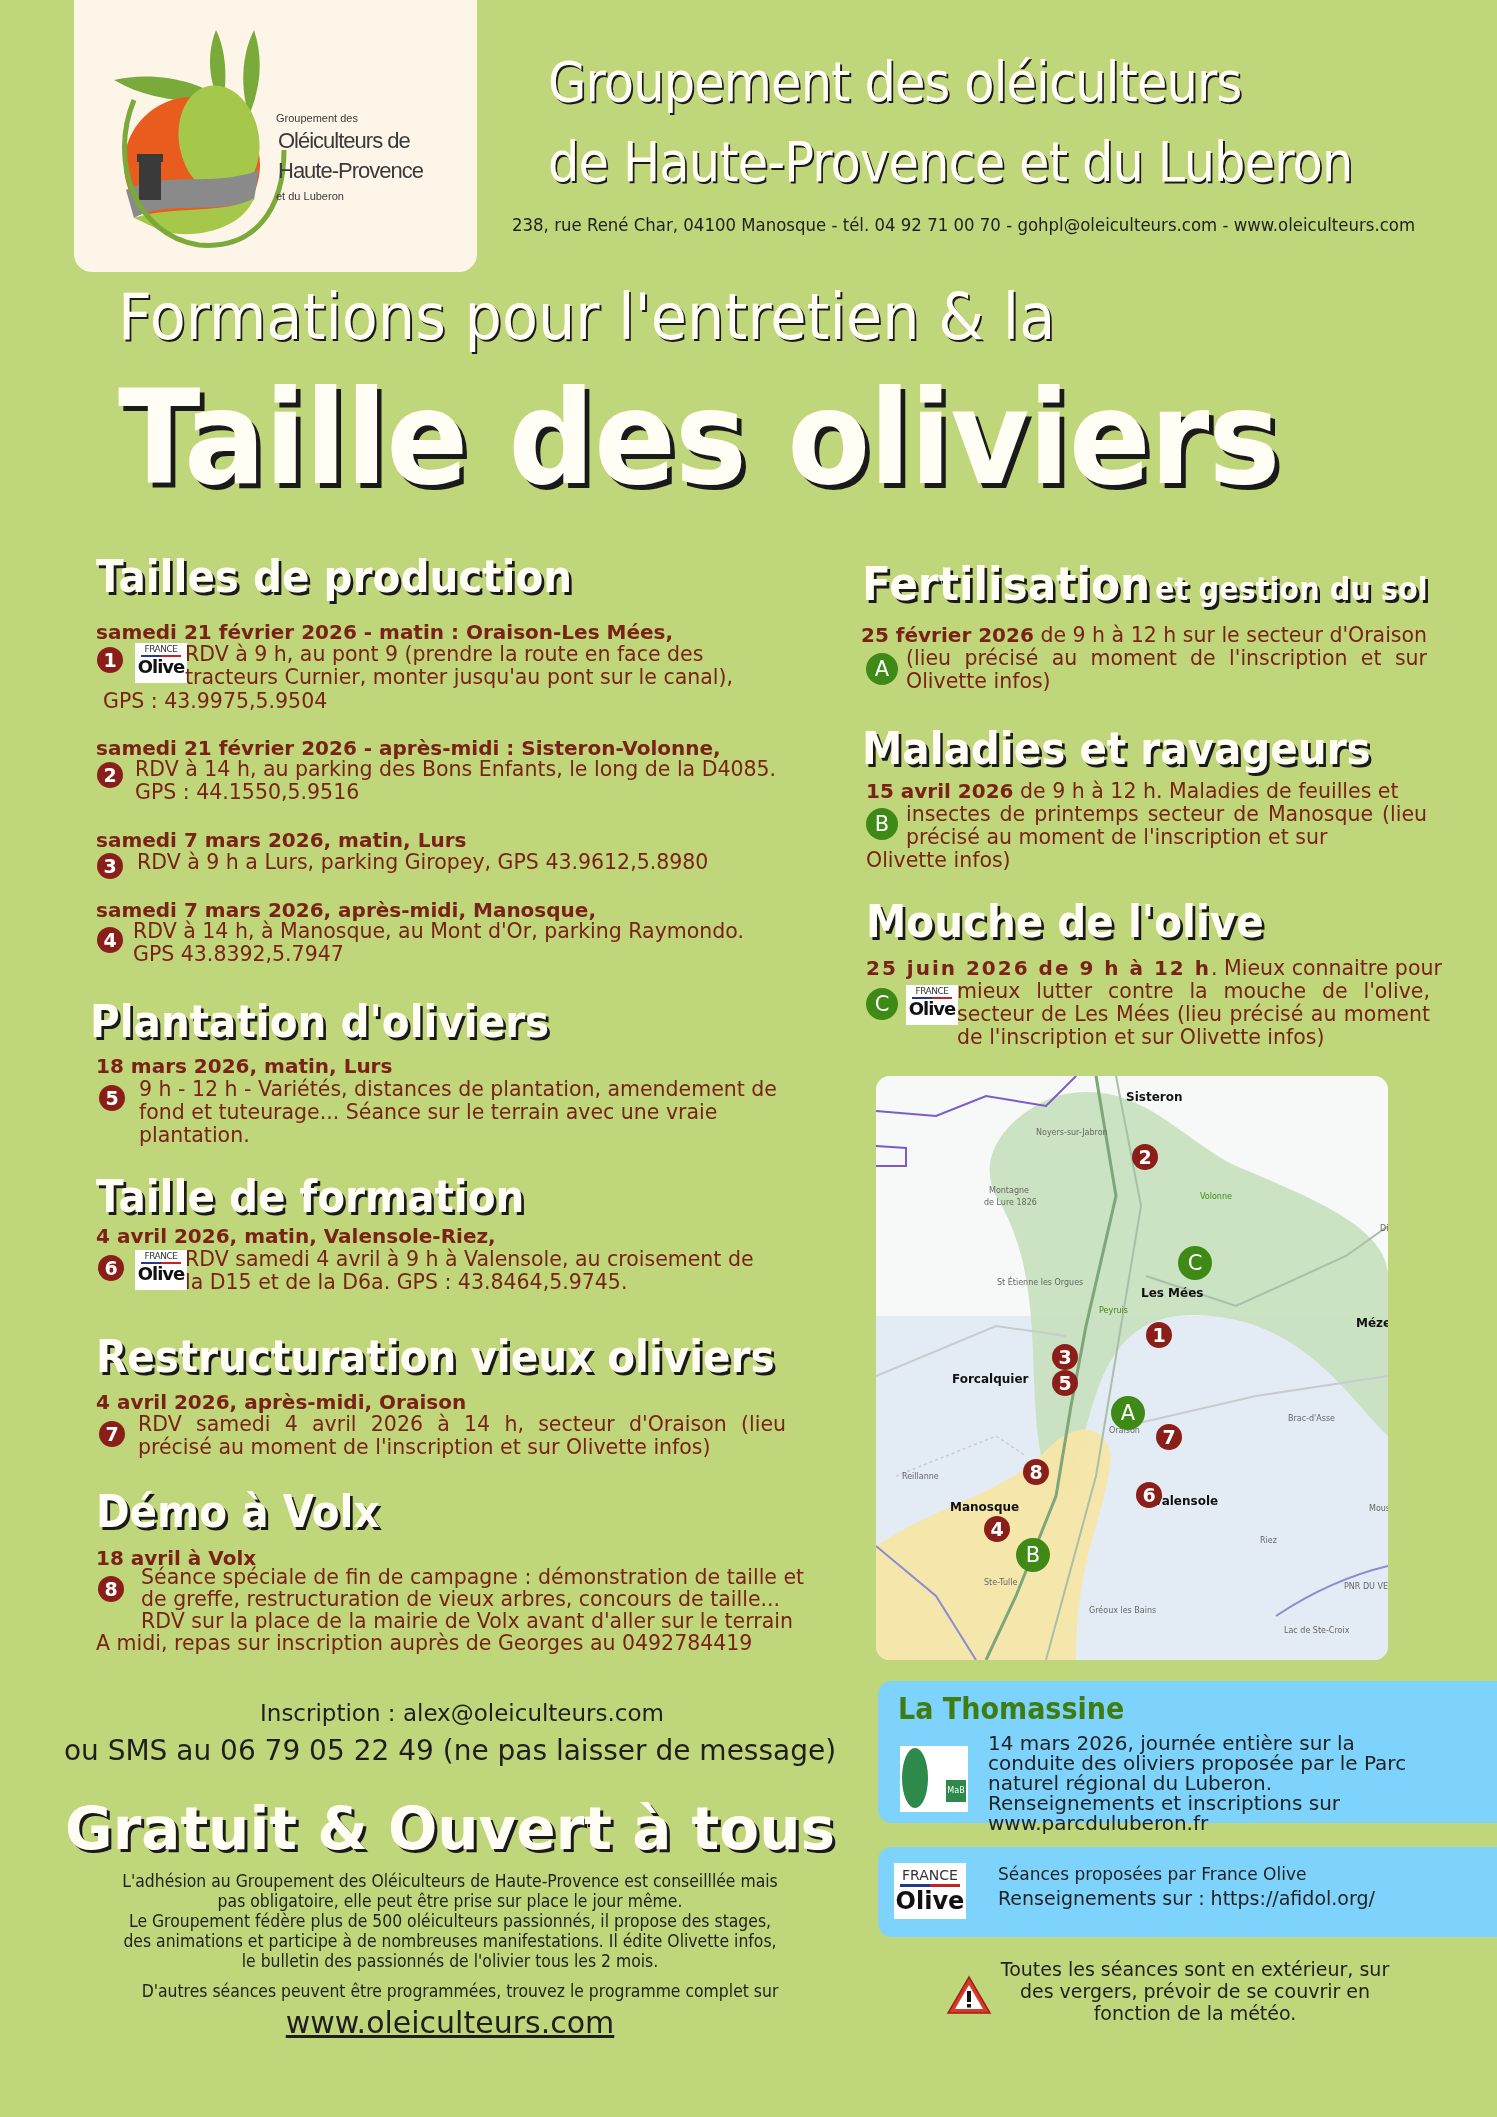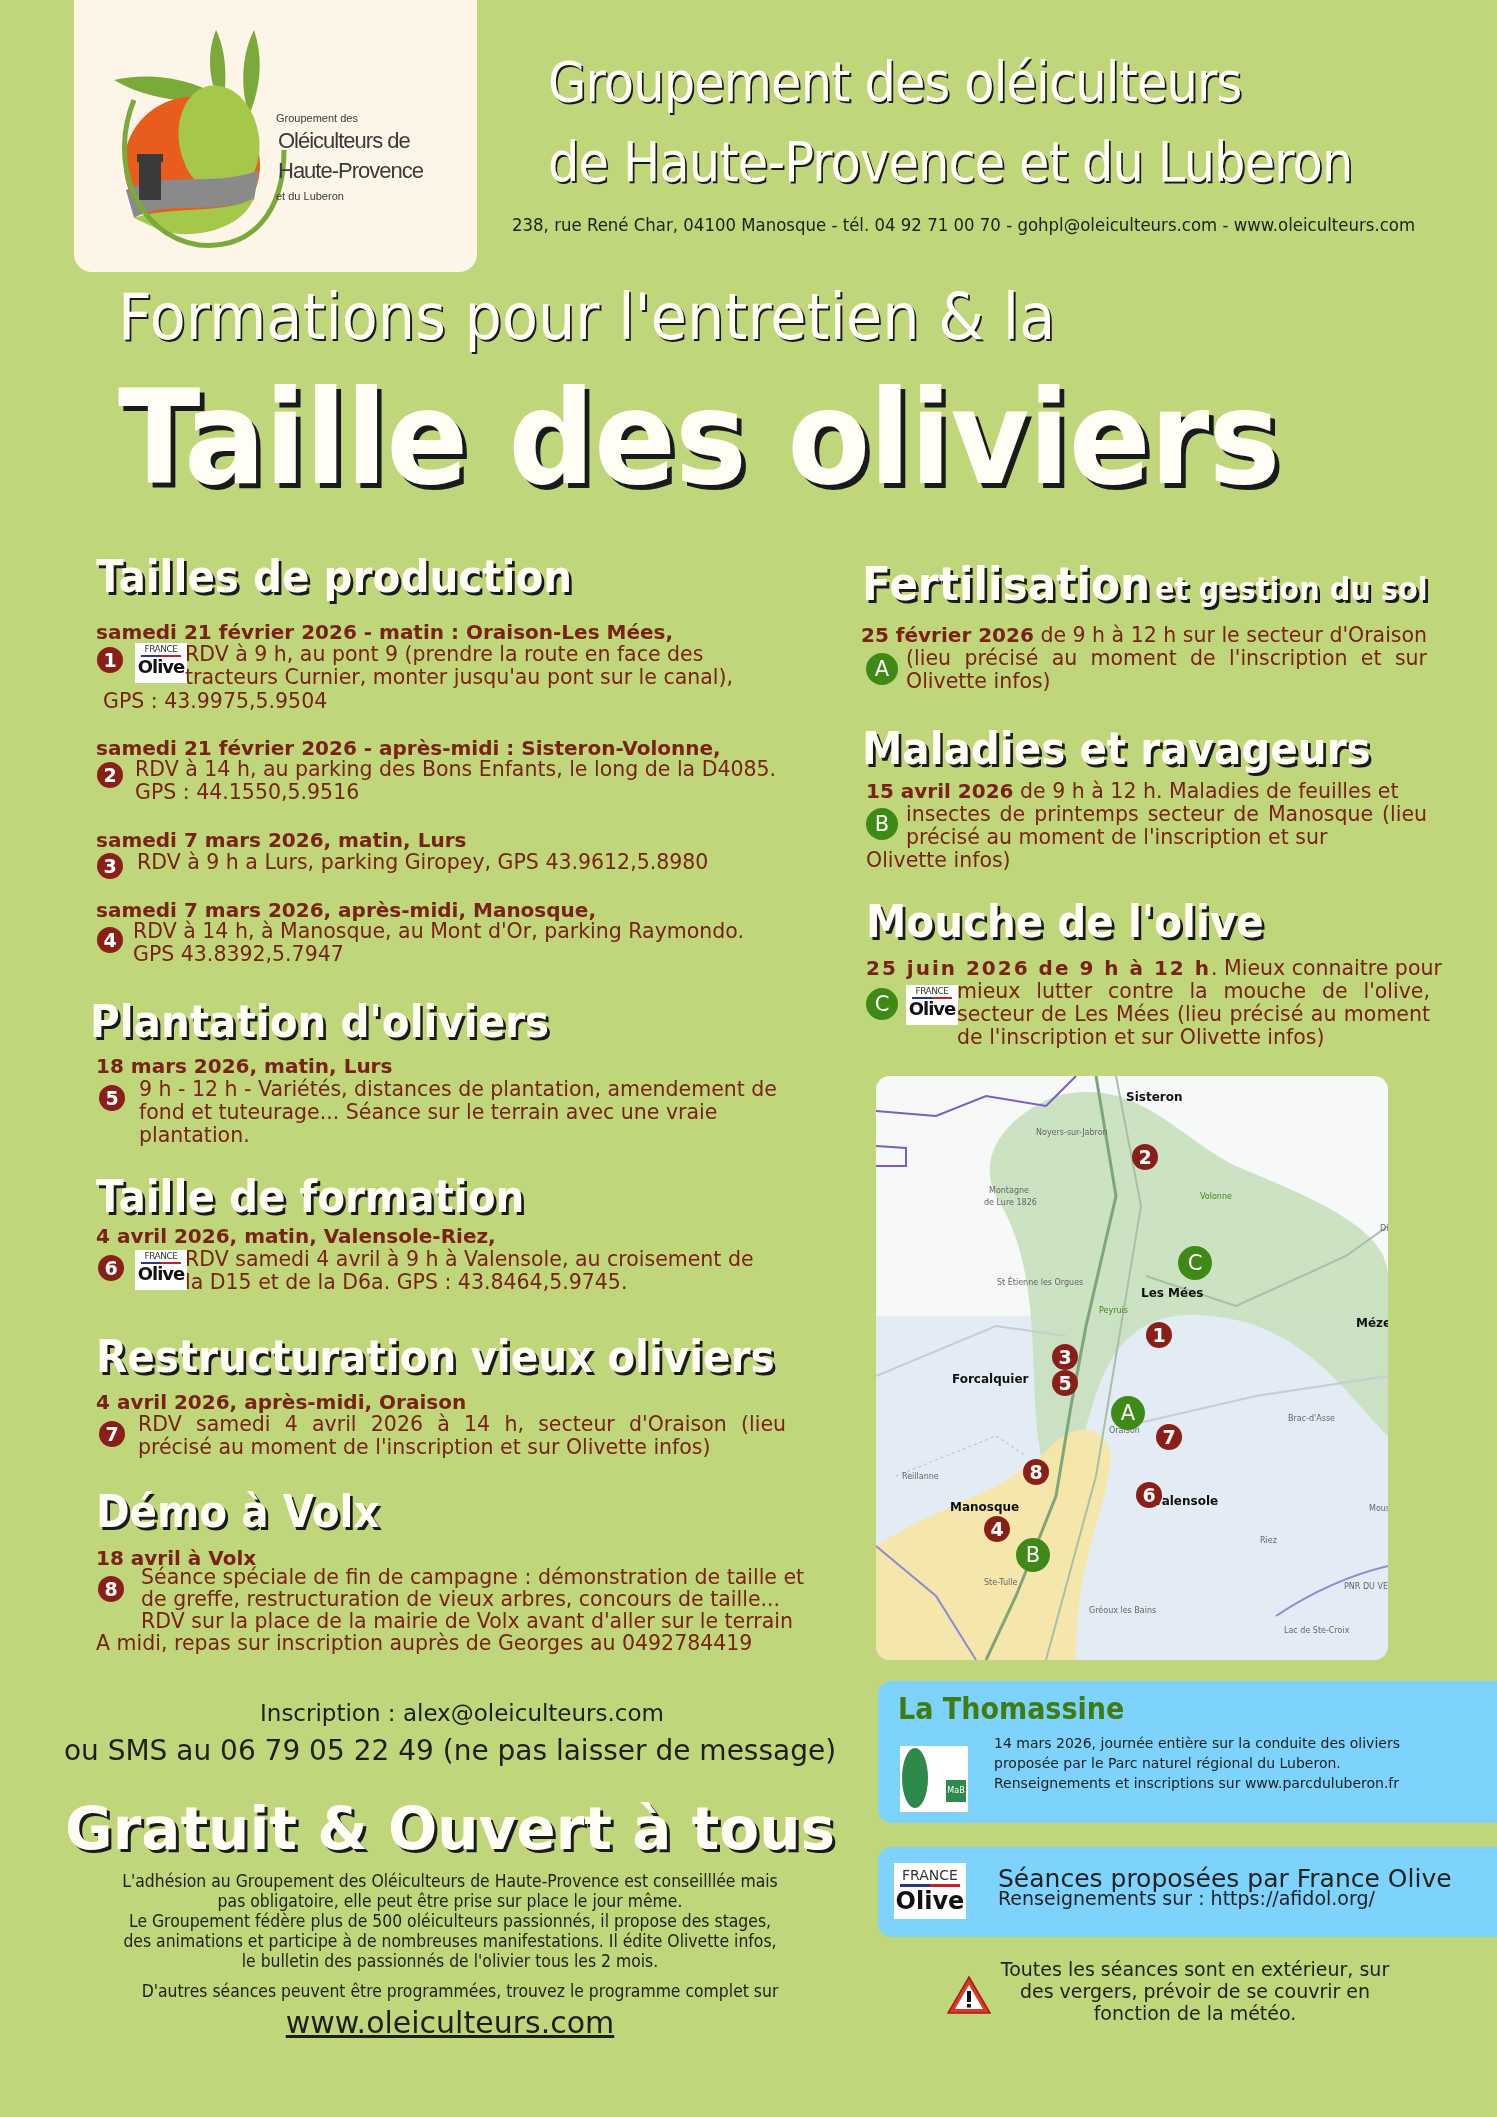--- a/index.html
+++ b/index.html
@@ -249,30 +249,30 @@
   <span class="abs badge-g" style="left:235px;top:320px;width:34px;height:34px;line-height:34px">A</span>
   <span class="abs badge-g" style="left:140px;top:462px;width:34px;height:34px;line-height:34px">B</span>
 </div>
 
 <div class="abs card" style="left:878px;top:1681px;width:619px;height:142px;border-radius:14px 0 0 14px">
   <div class="abs thom-title" style="left:20px;top:10px">La Thomassine</div>
   <div class="abs" style="left:22px;top:65px;width:68px;height:66px;background:#fff">
     <div class="abs" style="left:2px;top:2px;width:26px;height:60px;border-radius:50%;background:#2e8a4a"></div>
     <div class="abs" style="left:46px;top:34px;width:20px;height:22px;background:#2e8a4a;color:#fff;font-size:8px;text-align:center;line-height:22px">MaB</div>
   </div>
-  <div class="abs" style="left:116px;top:52px;width:420px;font-size:14px;line-height:20px;color:#222">14 mars 2026, journée entière sur la conduite des oliviers proposée par le Parc naturel régional du Luberon. Renseignements et inscriptions sur www.parcduluberon.fr</div>
+  <div class="abs" style="left:110px;top:52px;width:420px;font-size:20px;line-height:20px;color:#222">14 mars 2026, journée entière sur la conduite des oliviers proposée par le Parc naturel régional du Luberon. Renseignements et inscriptions sur www.parcduluberon.fr</div>
 </div>
 
 <div class="abs card" style="left:878px;top:1847px;width:619px;height:90px;border-radius:14px 0 0 14px">
   <div class="abs" style="left:16px;top:16px;width:72px;height:56px;background:#fff;text-align:center">
     <div style="font-size:14px;color:#333;margin-top:4px">FRANCE</div>
     <div style="height:3px;margin:1px 6px;background:linear-gradient(90deg,#233a8a 50%,#c02525 50%)"></div>
     <div style="font-size:24px;font-weight:bold;color:#111;line-height:26px">Olive</div>
   </div>
-  <div class="abs" style="left:120px;top:17px;font-size:25px;color:#222;white-space:nowrap">Séances proposées par France Olive</div>
+  <div class="abs" style="left:120px;top:17px;font-size:17px;color:#222;white-space:nowrap">Séances proposées par France Olive</div>
   <div class="abs" style="left:120px;top:40px;font-size:19px;color:#222;white-space:nowrap">Renseignements sur  :  https://afidol.org/</div>
 </div>
 
 <svg class="abs" style="left:946px;top:1975px" width="46" height="40" viewBox="0 0 46 40">
   <path d="M23 2 L44 38 L2 38Z" fill="#d83a2a" stroke="#a02015" stroke-width="1.5"></path>
   <path d="M23 10 L37 34 L9 34Z" fill="#fff"></path>
   <rect x="21" y="16" width="4" height="11" fill="#111"></rect>
   <rect x="21" y="29" width="4" height="3.5" fill="#111"></rect>
 </svg>
 <div class="abs center" style="left:985px;top:1958px;width:420px;font-size:19px;line-height:22px;color:#222">Toutes les séances sont en extérieur, sur des vergers, prévoir de se couvrir en fonction de la météo.</div>

